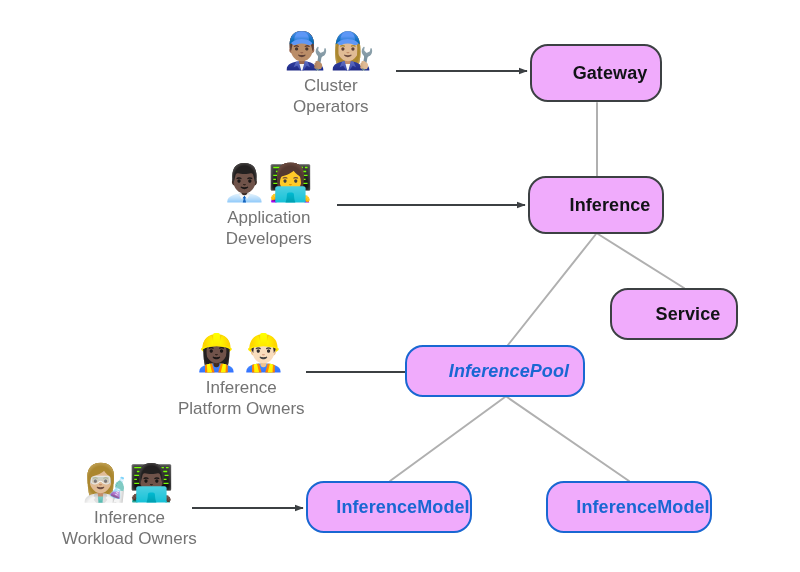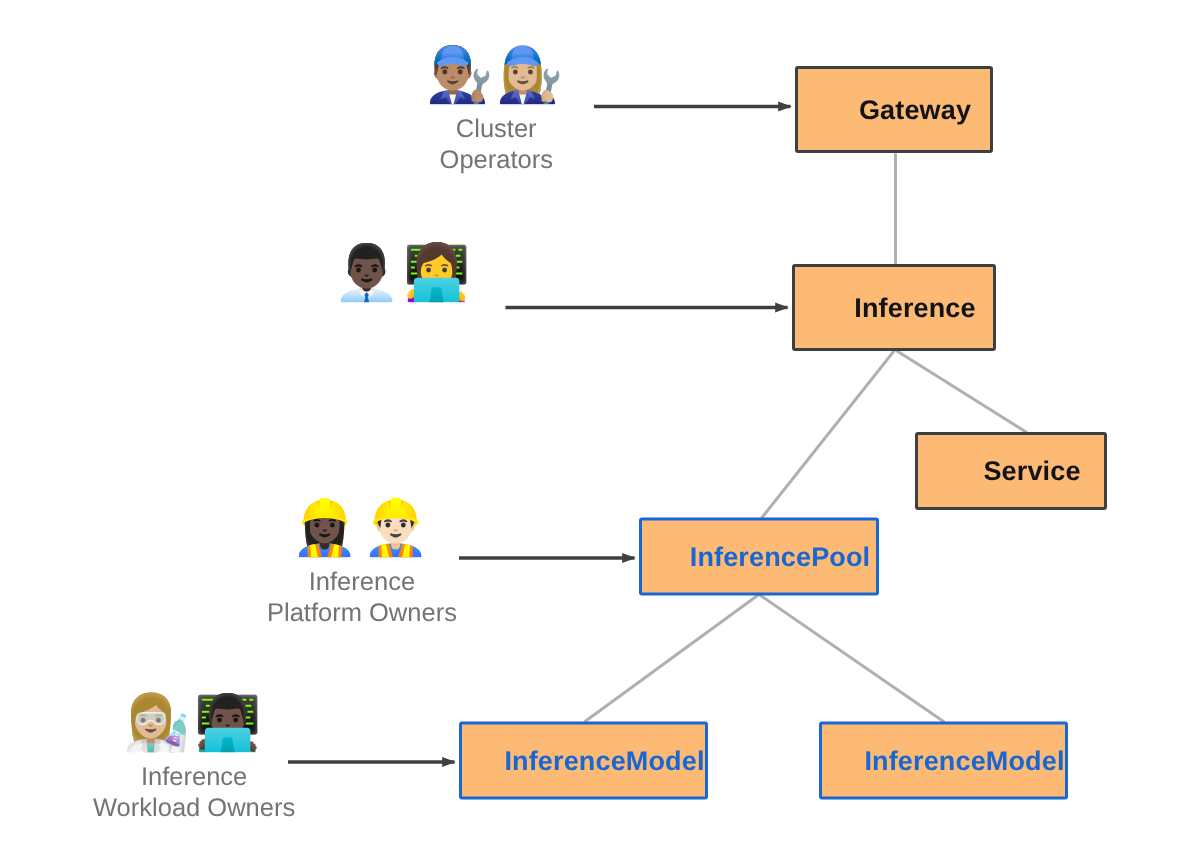--- a/index.html
+++ b/index.html
@@ -23,22 +23,22 @@
     height: 572px;
     pointer-events: none;
   }
   
   .node {
     position: absolute;
     box-sizing: border-box;
     display: flex;
     align-items: center;
     justify-content: center;
-    border-radius: 2px;
-    background: #fdba74;
+    border-radius: 18px;
+    background: #f0abfc;
     font-weight: bold;
     letter-spacing: .1px;
     white-space: nowrap;
     padding-left: 28px;
   }
   .node.k8s {
     border: 2px solid #3c4043;
     color: #111316;
     font-size: 18px;
   }
@@ -100,38 +100,40 @@
   <div id="nodes">
       <div class="node k8s" style="left: 530px; top: 44px; width: 132px; height: 58px;">
         <span>Gateway</span>
       </div>
       <div class="node k8s" style="left: 528px; top: 176px; width: 136px; height: 58px;">
         <span>Inference</span>
       </div>
       <div class="node k8s" style="left: 610px; top: 288px; width: 128px; height: 52px;">
         <span>Service</span>
       </div>
-      <div class="node gie" style="left: 426px; top: 345px; width: 160px; height: 52px;">
+      <div class="node gie" style="left: 405px; top: 345px; width: 180px; height: 52px; font-style: italic;">
         <span>InferencePool</span>
       </div>
       <div class="node gie" style="left: 306px; top: 481px; width: 166px; height: 52px;">
         <span>InferenceModel</span>
       </div>
       <div class="node gie" style="left: 546px; top: 481px; width: 166px; height: 52px;">
         <span>InferenceModel</span>
       </div>
     </div>
   <div id="personas">
       <div class="persona" style="left: 284px; top: 30px;">
         <div class="persona-emoji">👨🏽‍🔧👩🏼‍🔧</div>
         <div class="persona-label">Cluster
 Operators</div>
       </div>
       <div class="persona" style="left: 222px; top: 162px;">
         <div class="persona-emoji">👨🏿‍💼👩‍💻</div>
+        <div class="persona-label">Application
+Developers</div>
       </div>
       <div class="persona" style="left: 178px; top: 332px;">
         <div class="persona-emoji">👷🏿‍♀️👷🏻‍♂️</div>
         <div class="persona-label">Inference
 Platform Owners</div>
       </div>
       <div class="persona" style="left: 62px; top: 462px;">
         <div class="persona-emoji">👩🏼‍🔬👨🏿‍💻</div>
         <div class="persona-label">Inference
 Workload Owners</div>

